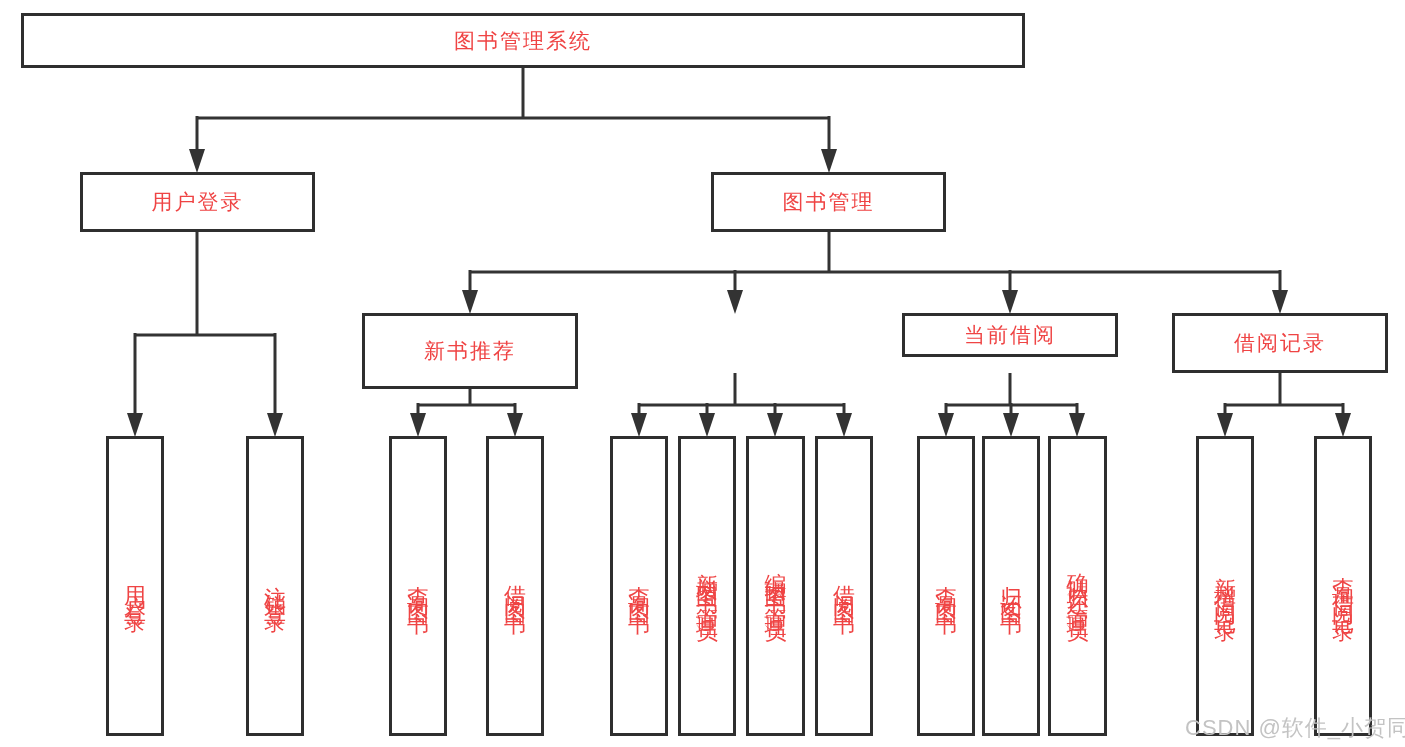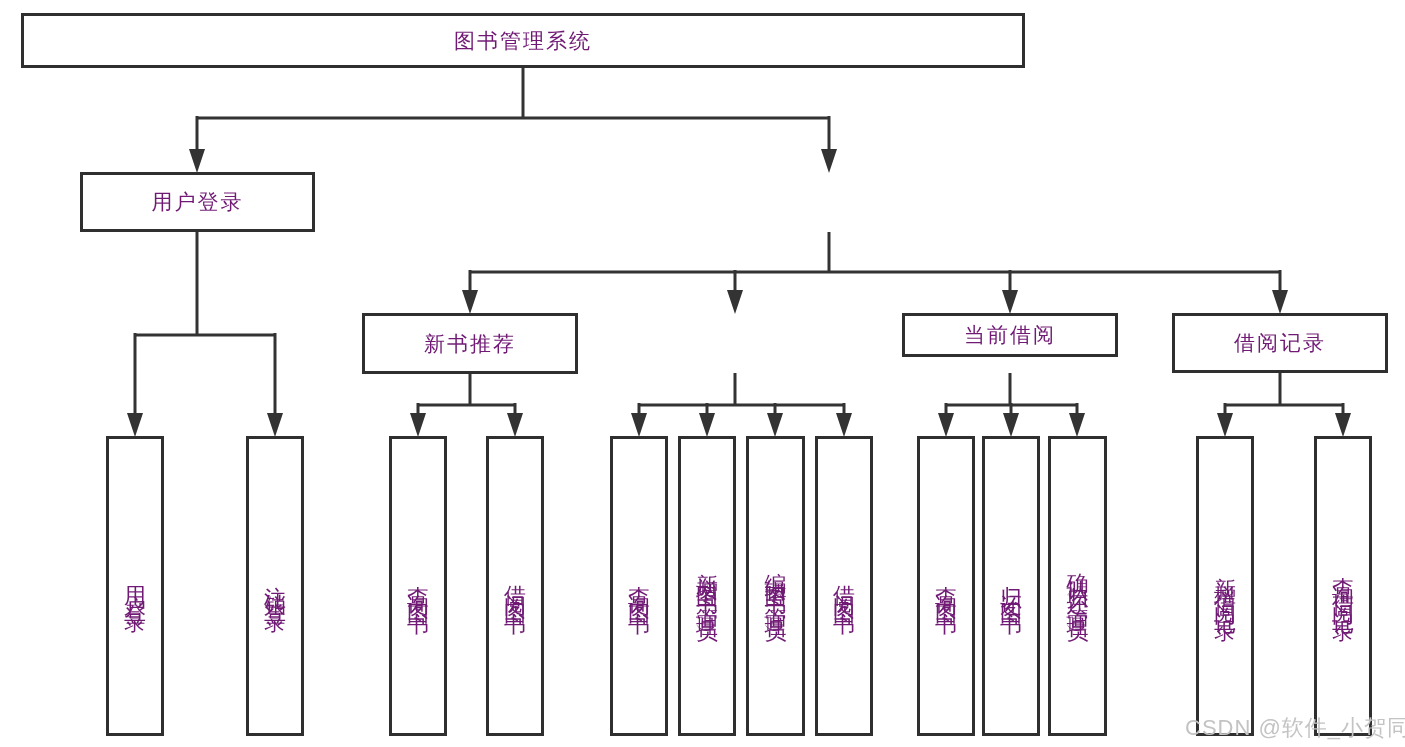--- a/index.html
+++ b/index.html
@@ -10,21 +10,21 @@
     font-family:"Liberation Sans","DejaVu Sans",sans-serif;
     overflow:hidden;
   }
   svg.wires{position:absolute;left:0;top:0;}
   .box{
     position:absolute;
     box-sizing:border-box;
     border:3px solid #2f2f2f;
     background:#ffffff;
     display:flex;align-items:center;justify-content:center;
-    color:#701a75;
+    color:#ef4444;
     font-size:21px;
     letter-spacing:2px;
     text-align:center;
     z-index:2;
   }
   .box.vert{
     writing-mode:vertical-rl;
     text-orientation:mixed;
     letter-spacing:9px;
     line-height:1;
@@ -113,22 +113,25 @@
     </g>
   </svg>
 
   <div class="box" style="left:21px;top:13px;width:1004px;height:55px;">
     <span>图书管理系统</span>
   </div>
 
   <div class="box" style="left:80px;top:172px;width:235px;height:60px;">
     <span>用户登录</span>
   </div>
+  <div class="box" style="left:711px;top:172px;width:235px;height:60px;">
+    <span>图书管理</span>
+  </div>
 
-  <div class="box" style="left:362px;top:313px;width:216px;height:61px;">
+  <div class="box" style="left:362px;top:313px;width:216px;height:76px;">
     <span>新书推荐</span>
   </div>
   <div class="box" style="left:902px;top:313px;width:216px;height:44px;">
     <span>当前借阅</span>
   </div>
   <div class="box" style="left:1172px;top:313px;width:216px;height:60px;">
     <span>借阅记录</span>
   </div>
 
   <div class="box vert" style="left:106px;top:436px;width:58px;height:300px;">

